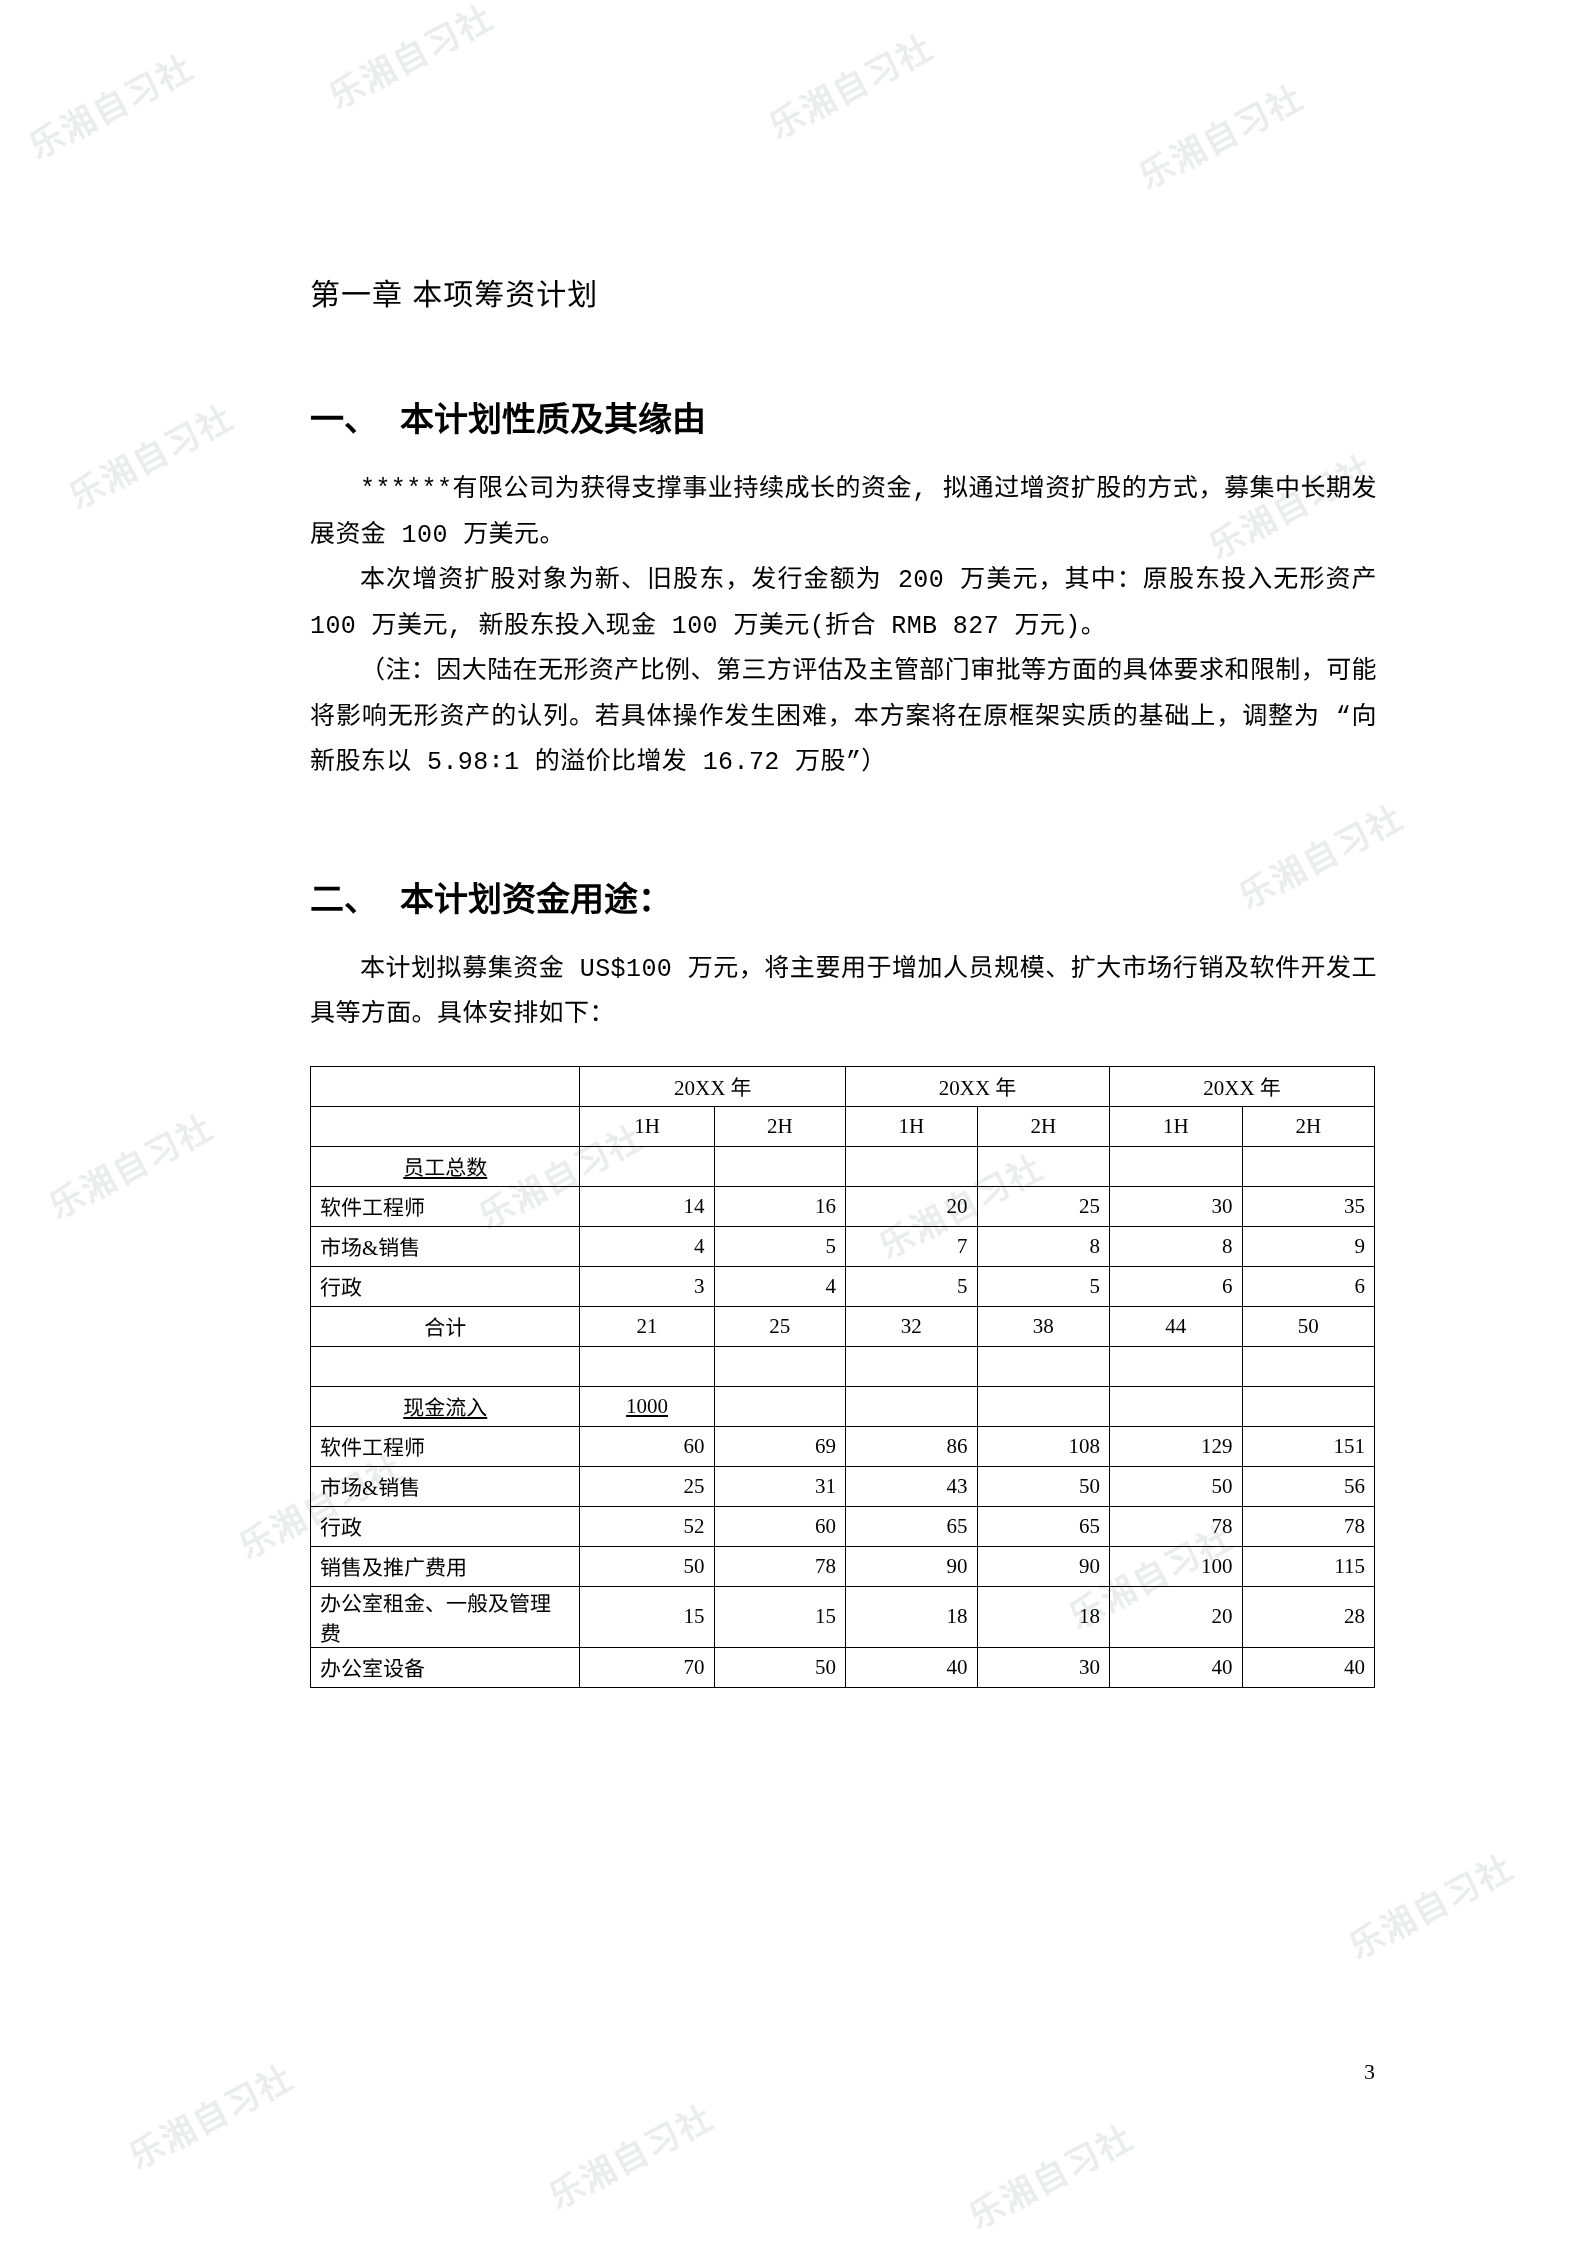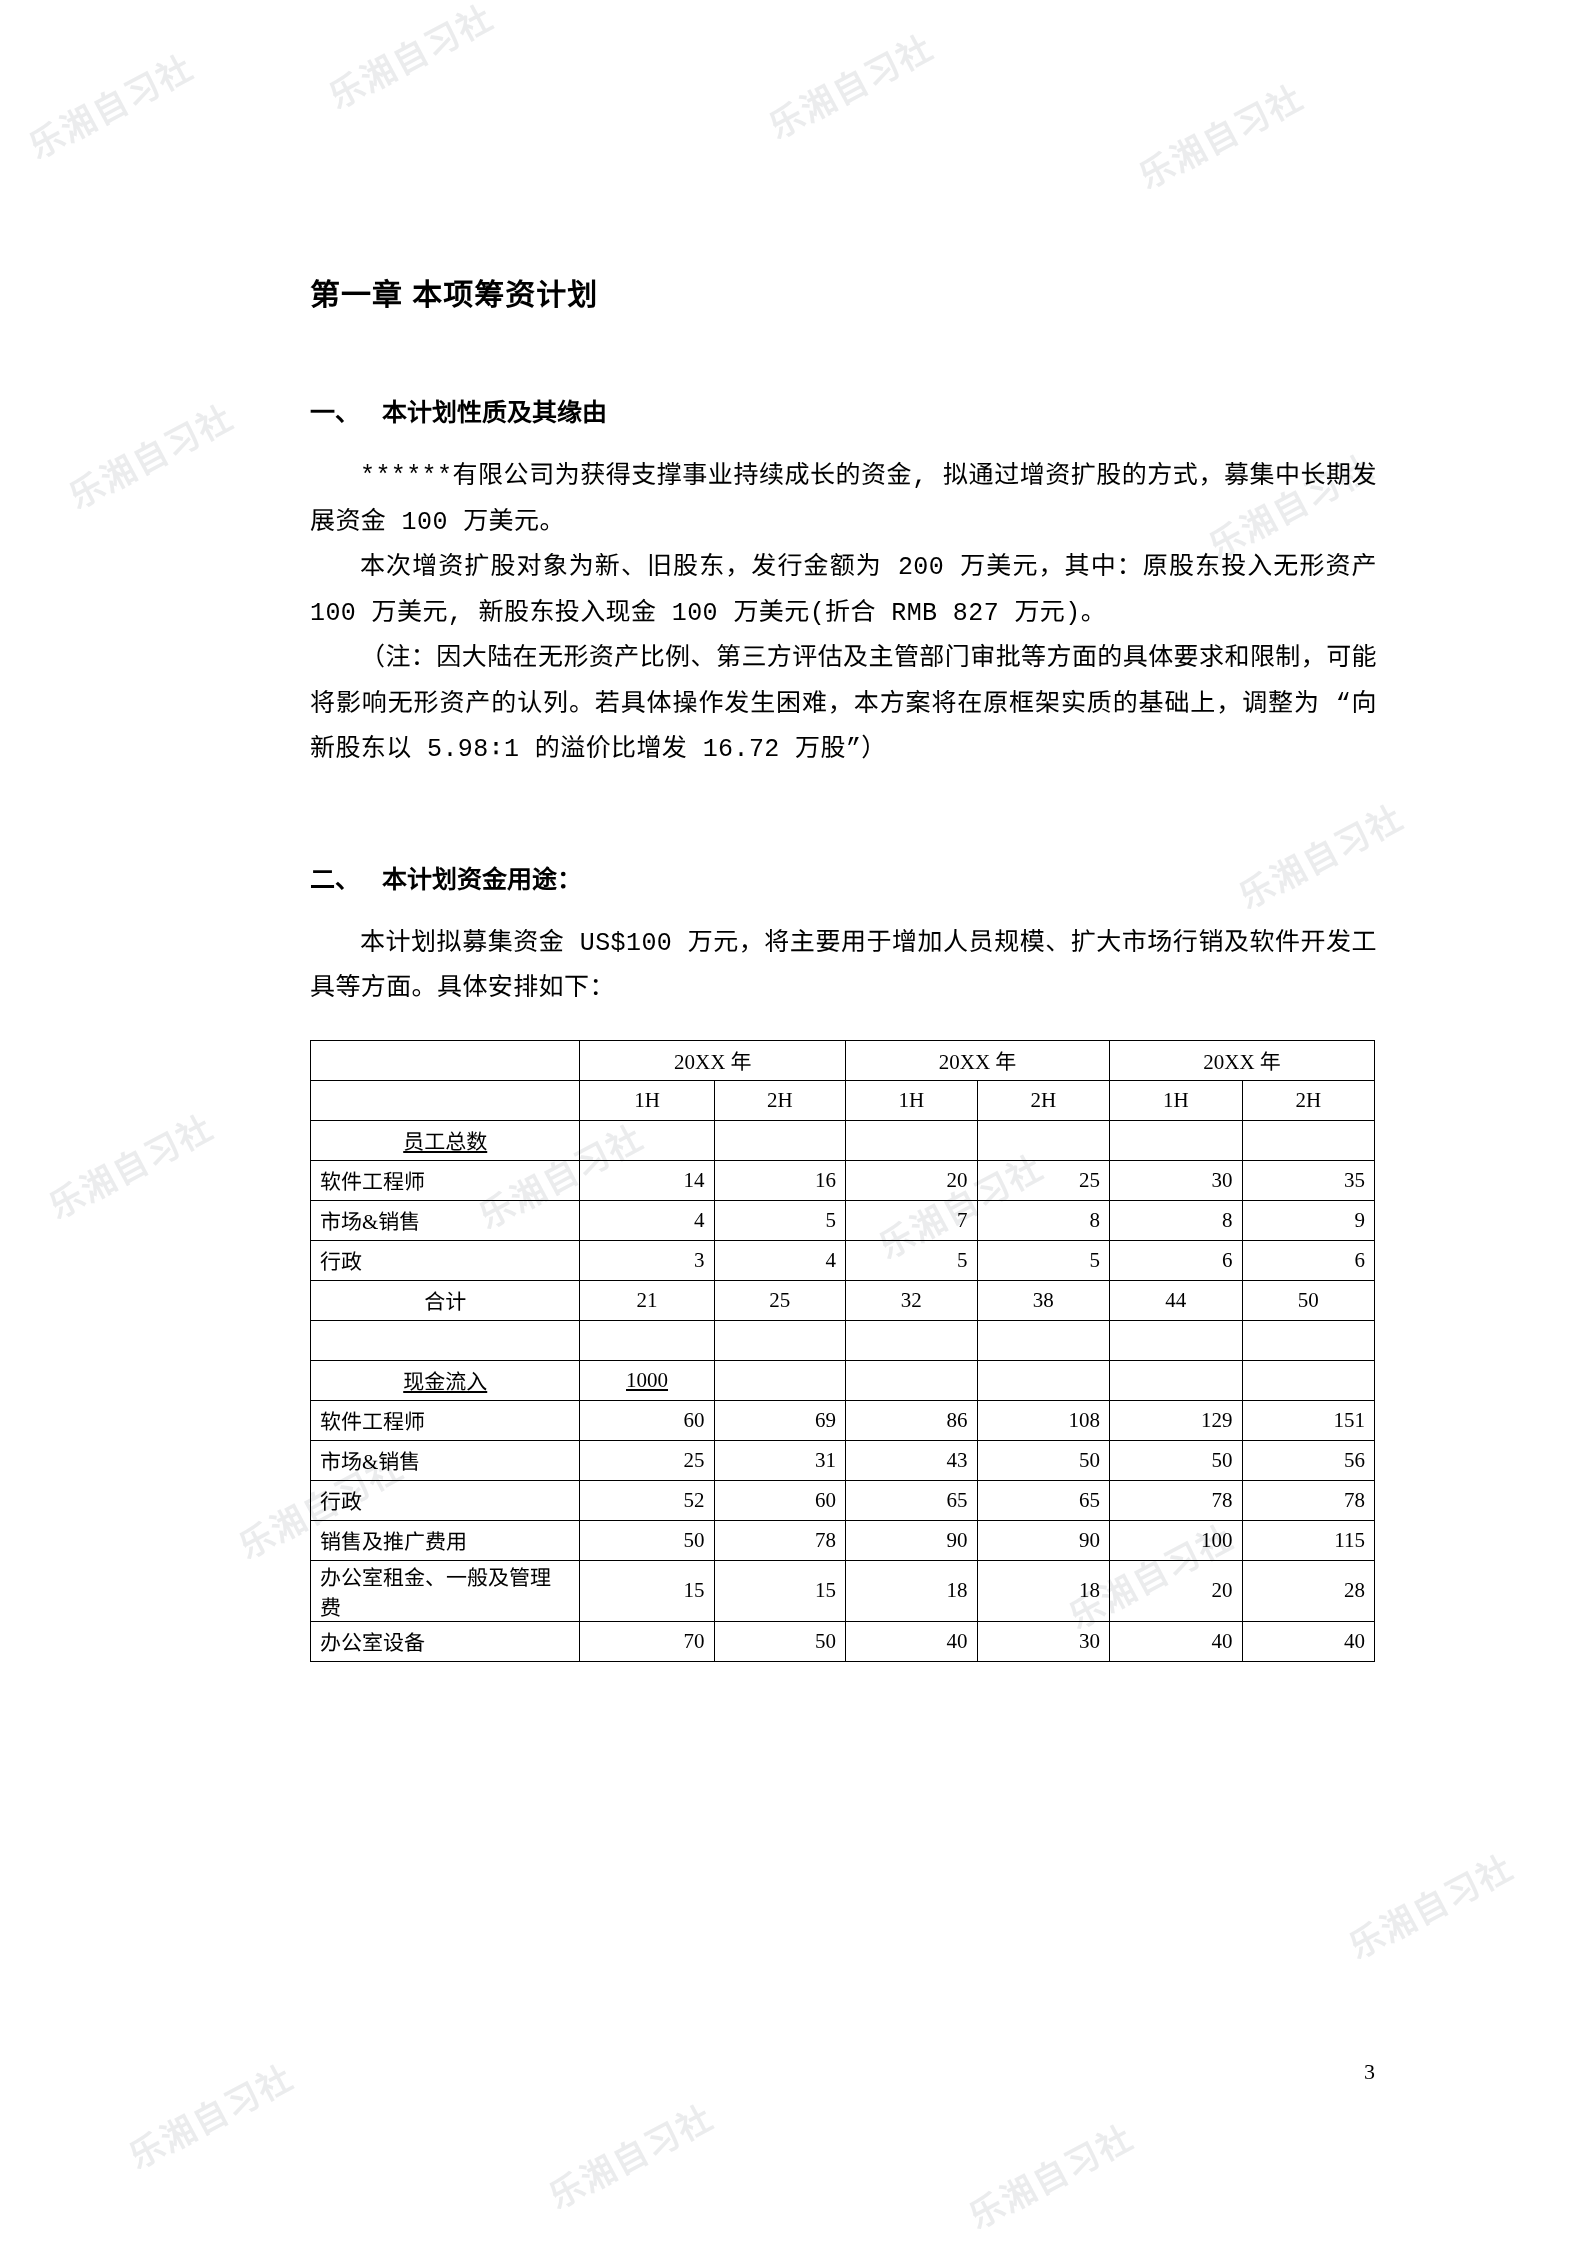--- a/index.html
+++ b/index.html
@@ -37,29 +37,29 @@
   }
 
   
   .content {
     position: relative;
     z-index: 2;
     padding: 270px 210px 0 310px;
   }
   .chapter-title {
     font-family: "Liberation Sans", sans-serif;
-    font-weight: 700;
+    font-weight: 400;
     font-size: 30px;
     letter-spacing: 1px;
     margin: 0 0 78px 0;
   }
   .section-head {
     font-family: "Liberation Sans", sans-serif;
     font-weight: 700;
-    font-size: 25px;
+    font-size: 34px;
     margin: 0 0 26px 0;
   }
   .section-head .num { margin-right: 22px; }
 
   p.para {
     font-size: 25px;
     line-height: 1.82;
     margin: 0;
     text-align: justify;
     text-justify: inter-ideograph;

